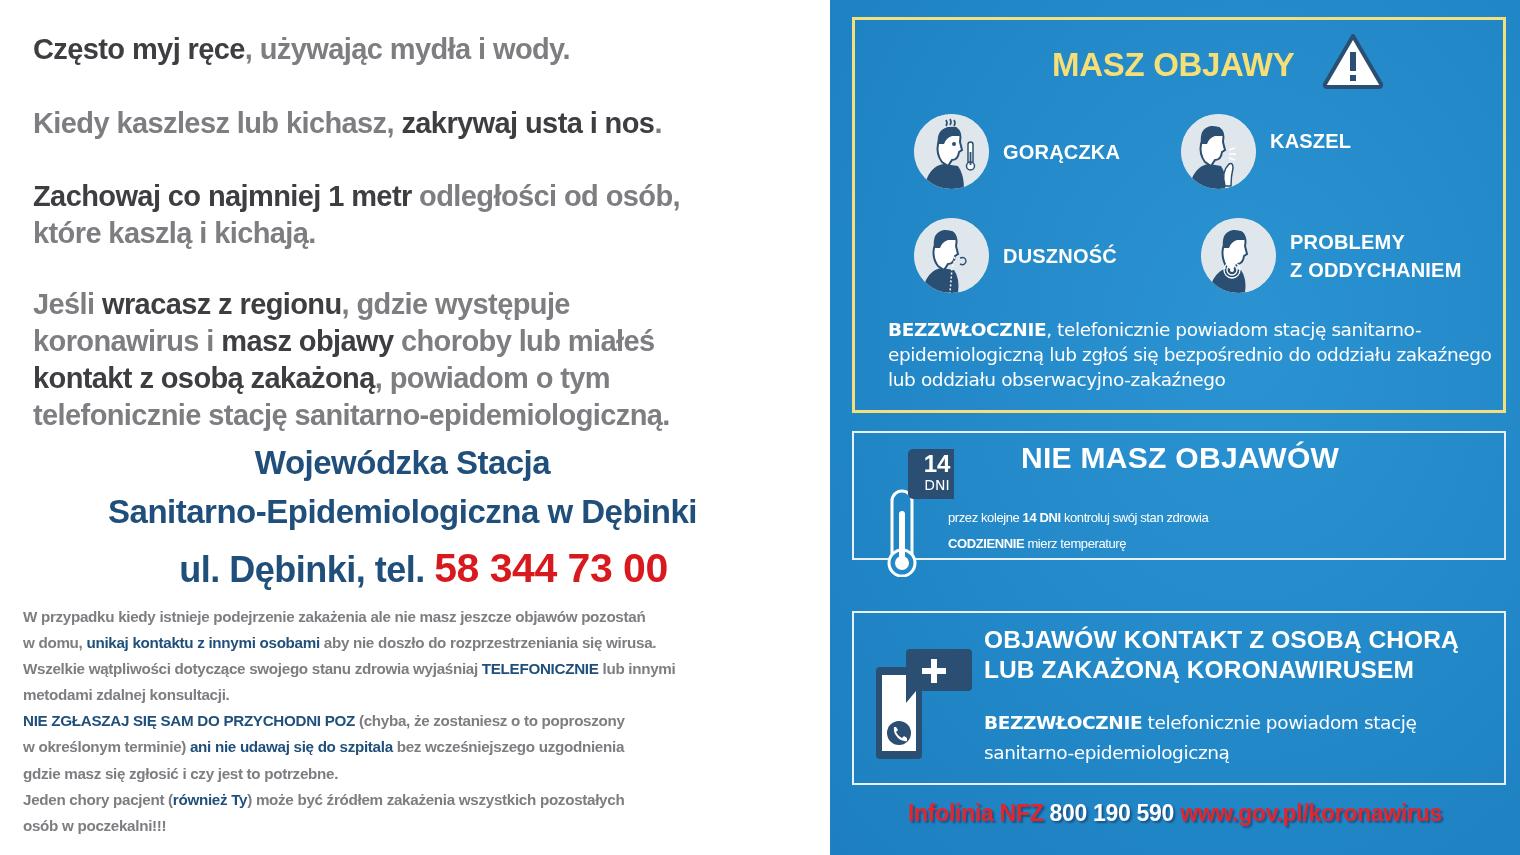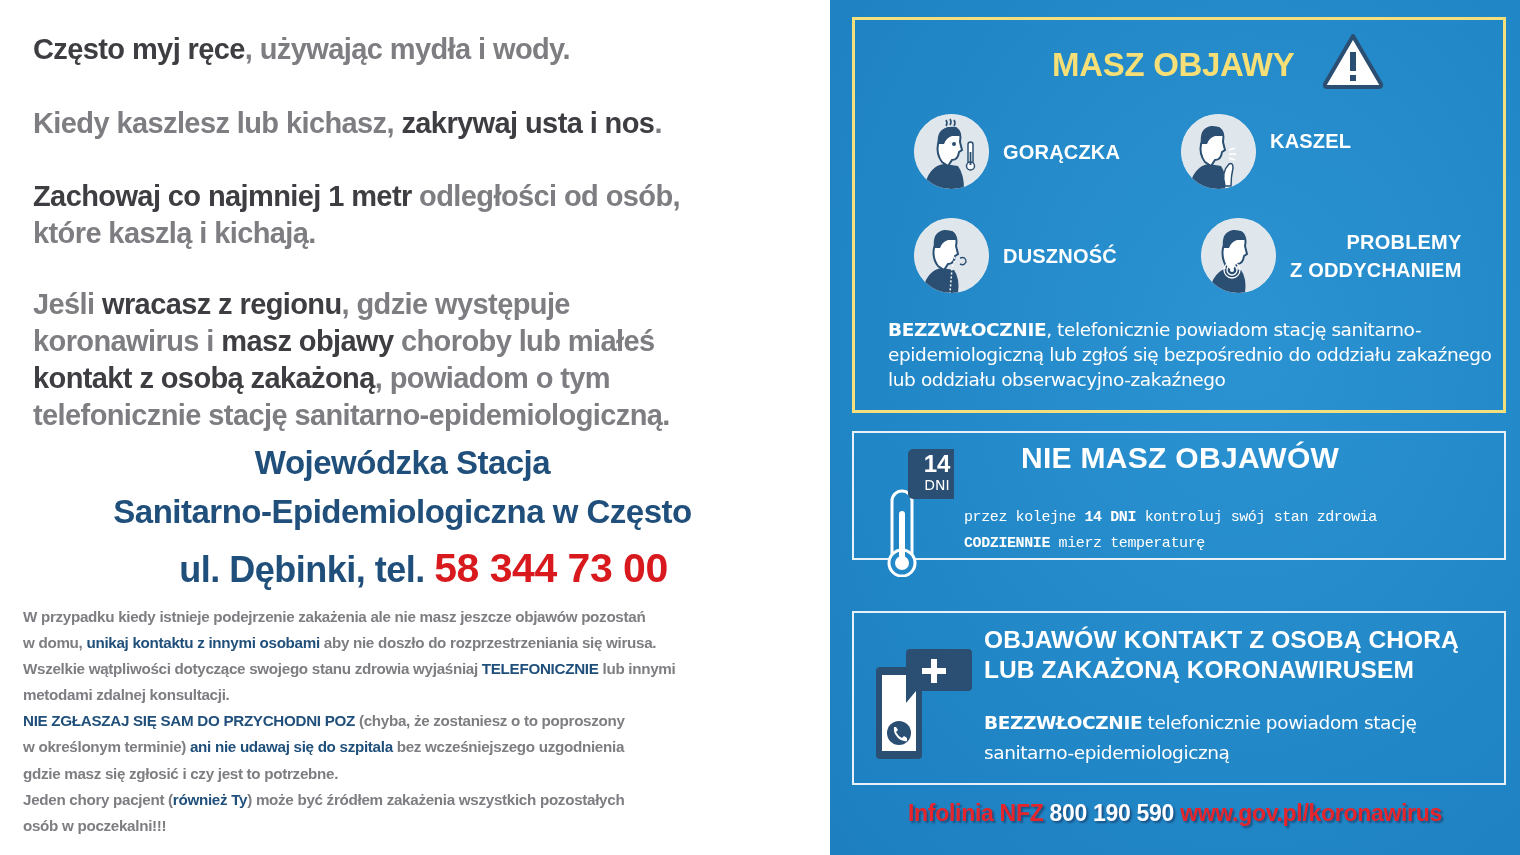--- a/index.html
+++ b/index.html
@@ -31,33 +31,33 @@
 
   .box1 { position: absolute; left: 22px; top: 17px; width: 654px; height: 396px; border: 3px solid #f3e07c; }
   .box2 { position: absolute; left: 22px; top: 431px; width: 654px; height: 129px; border: 2px solid #e8f1f8; }
   .box3 { position: absolute; left: 22px; top: 611px; width: 654px; height: 174px; border: 2px solid #e8f1f8; }
 
   .title1 { position: absolute; left: 197px; top: 26px; font-weight: bold; font-size: 33px; color: #f5df76; letter-spacing: -0.3px; }
   .warn { position: absolute; left: 466px; top: 12px; width: 64px; height: 58px; }
 
   .sym { position: absolute; display: flex; align-items: center; }
   .sym .circle { width: 75px; height: 75px; border-radius: 50%; background: #dfe6ec; overflow: hidden; flex: none; }
-  .sym .lbl { margin-left: 14px; color: #fff; font-weight: bold; font-size: 20px; line-height: 28px; letter-spacing: 0.2px; text-align: right; }
+  .sym .lbl { margin-left: 14px; color: #fff; font-weight: bold; font-size: 20px; line-height: 28px; letter-spacing: 0.2px; }
   .s1 { left: 59px; top: 94px; }
   .s2 { left: 326px; top: 94px; }
   .s2 .lbl { margin-top: -22px; }
   .s3 { left: 59px; top: 198px; }
   .s4 { left: 346px; top: 198px; }
 
   .box1-text { position: absolute; left: 33px; top: 297px; width: 610px; color: #fff; font-size: 18.5px; line-height: 25px; font-family: "DejaVu Sans", sans-serif; letter-spacing: -0.4px; }
   .box1-text b { font-weight: bold; }
 
   .title2 { position: absolute; left: 167px; top: 8px; color: #fff; font-weight: bold; font-size: 30px; letter-spacing: 0.3px; }
   .therm { position: absolute; left: 30px; top: 14px; width: 70px; height: 130px; }
-  .box2-text { position: absolute; left: 110px; top: 72px; color: #fff; font-size: 15px; line-height: 26px; font-family: Liberation Mono, monospace; letter-spacing: -0.4px; }
+  .box2-text { position: absolute; left: 94px; top: 72px; color: #fff; font-size: 13px; line-height: 26px; font-family: Liberation Sans, sans-serif; letter-spacing: -0.4px; }
 
   .title3 { position: absolute; left: 130px; top: 12px; color: #fff; font-weight: bold; font-size: 24.5px; line-height: 30px; letter-spacing: 0.1px; }
   .phoneicon { position: absolute; left: 22px; top: 36px; width: 100px; height: 110px; }
   .box3-text { position: absolute; left: 130px; top: 95px; color: #fff; font-size: 18.5px; line-height: 30px; font-family: "DejaVu Sans", sans-serif; letter-spacing: -0.4px; }
 
   .footer { position: absolute; left: 0; width: 690px; top: 800px; text-align: center; font-weight: bold; font-size: 23px; letter-spacing: -0.3px;
     text-shadow: 2px 2px 2px rgba(20,40,80,0.55); }
   .footer .red { color: #e5252b; }
   .footer .wh { color: #ffffff; }
 </style>
@@ -76,21 +76,21 @@
     <span class="gr">które kaszlą i kichają.</span>
   </div>
   <div class="big p4">
     <span class="gr">Jeśli </span><span class="dk">wracasz z regionu</span><span class="gr">, gdzie występuje</span><br>
     <span class="gr">koronawirus i </span><span class="dk">masz objawy</span><span class="gr"> choroby lub miałeś</span><br>
     <span class="dk">kontakt z osobą zakażoną</span><span class="gr">, powiadom o tym</span><br>
     <span class="gr">telefonicznie stację sanitarno-epidemiologiczną.</span>
   </div>
 
   <div class="station st1">Wojewódzka Stacja</div>
-  <div class="station st2">Sanitarno-Epidemiologiczna w Często</div>
+  <div class="station st2">Sanitarno-Epidemiologiczna w Dębinki</div>
   <div class="station st3">
     <span>ul. Dębinki, tel. </span><span class="phone">58 344 73 00</span>
   </div>
 
   <div class="small">
     <span>W przypadku kiedy istnieje podejrzenie zakażenia ale nie masz jeszcze objawów pozostań</span><br>
     <span>w domu, </span><span class="bl">unikaj kontaktu z innymi osobami</span><span> aby nie doszło do rozprzestrzeniania się wirusa.</span><br>
     <span>Wszelkie wątpliwości dotyczące swojego stanu zdrowia wyjaśniaj </span><span class="bl">TELEFONICZNIE</span><span> lub innymi</span><br>
     <span>metodami zdalnej konsultacji.</span><br>
     <span class="bl">NIE ZGŁASZAJ SIĘ SAM DO PRZYCHODNI POZ</span><span> (chyba, że zostaniesz o to poproszony</span><br>

